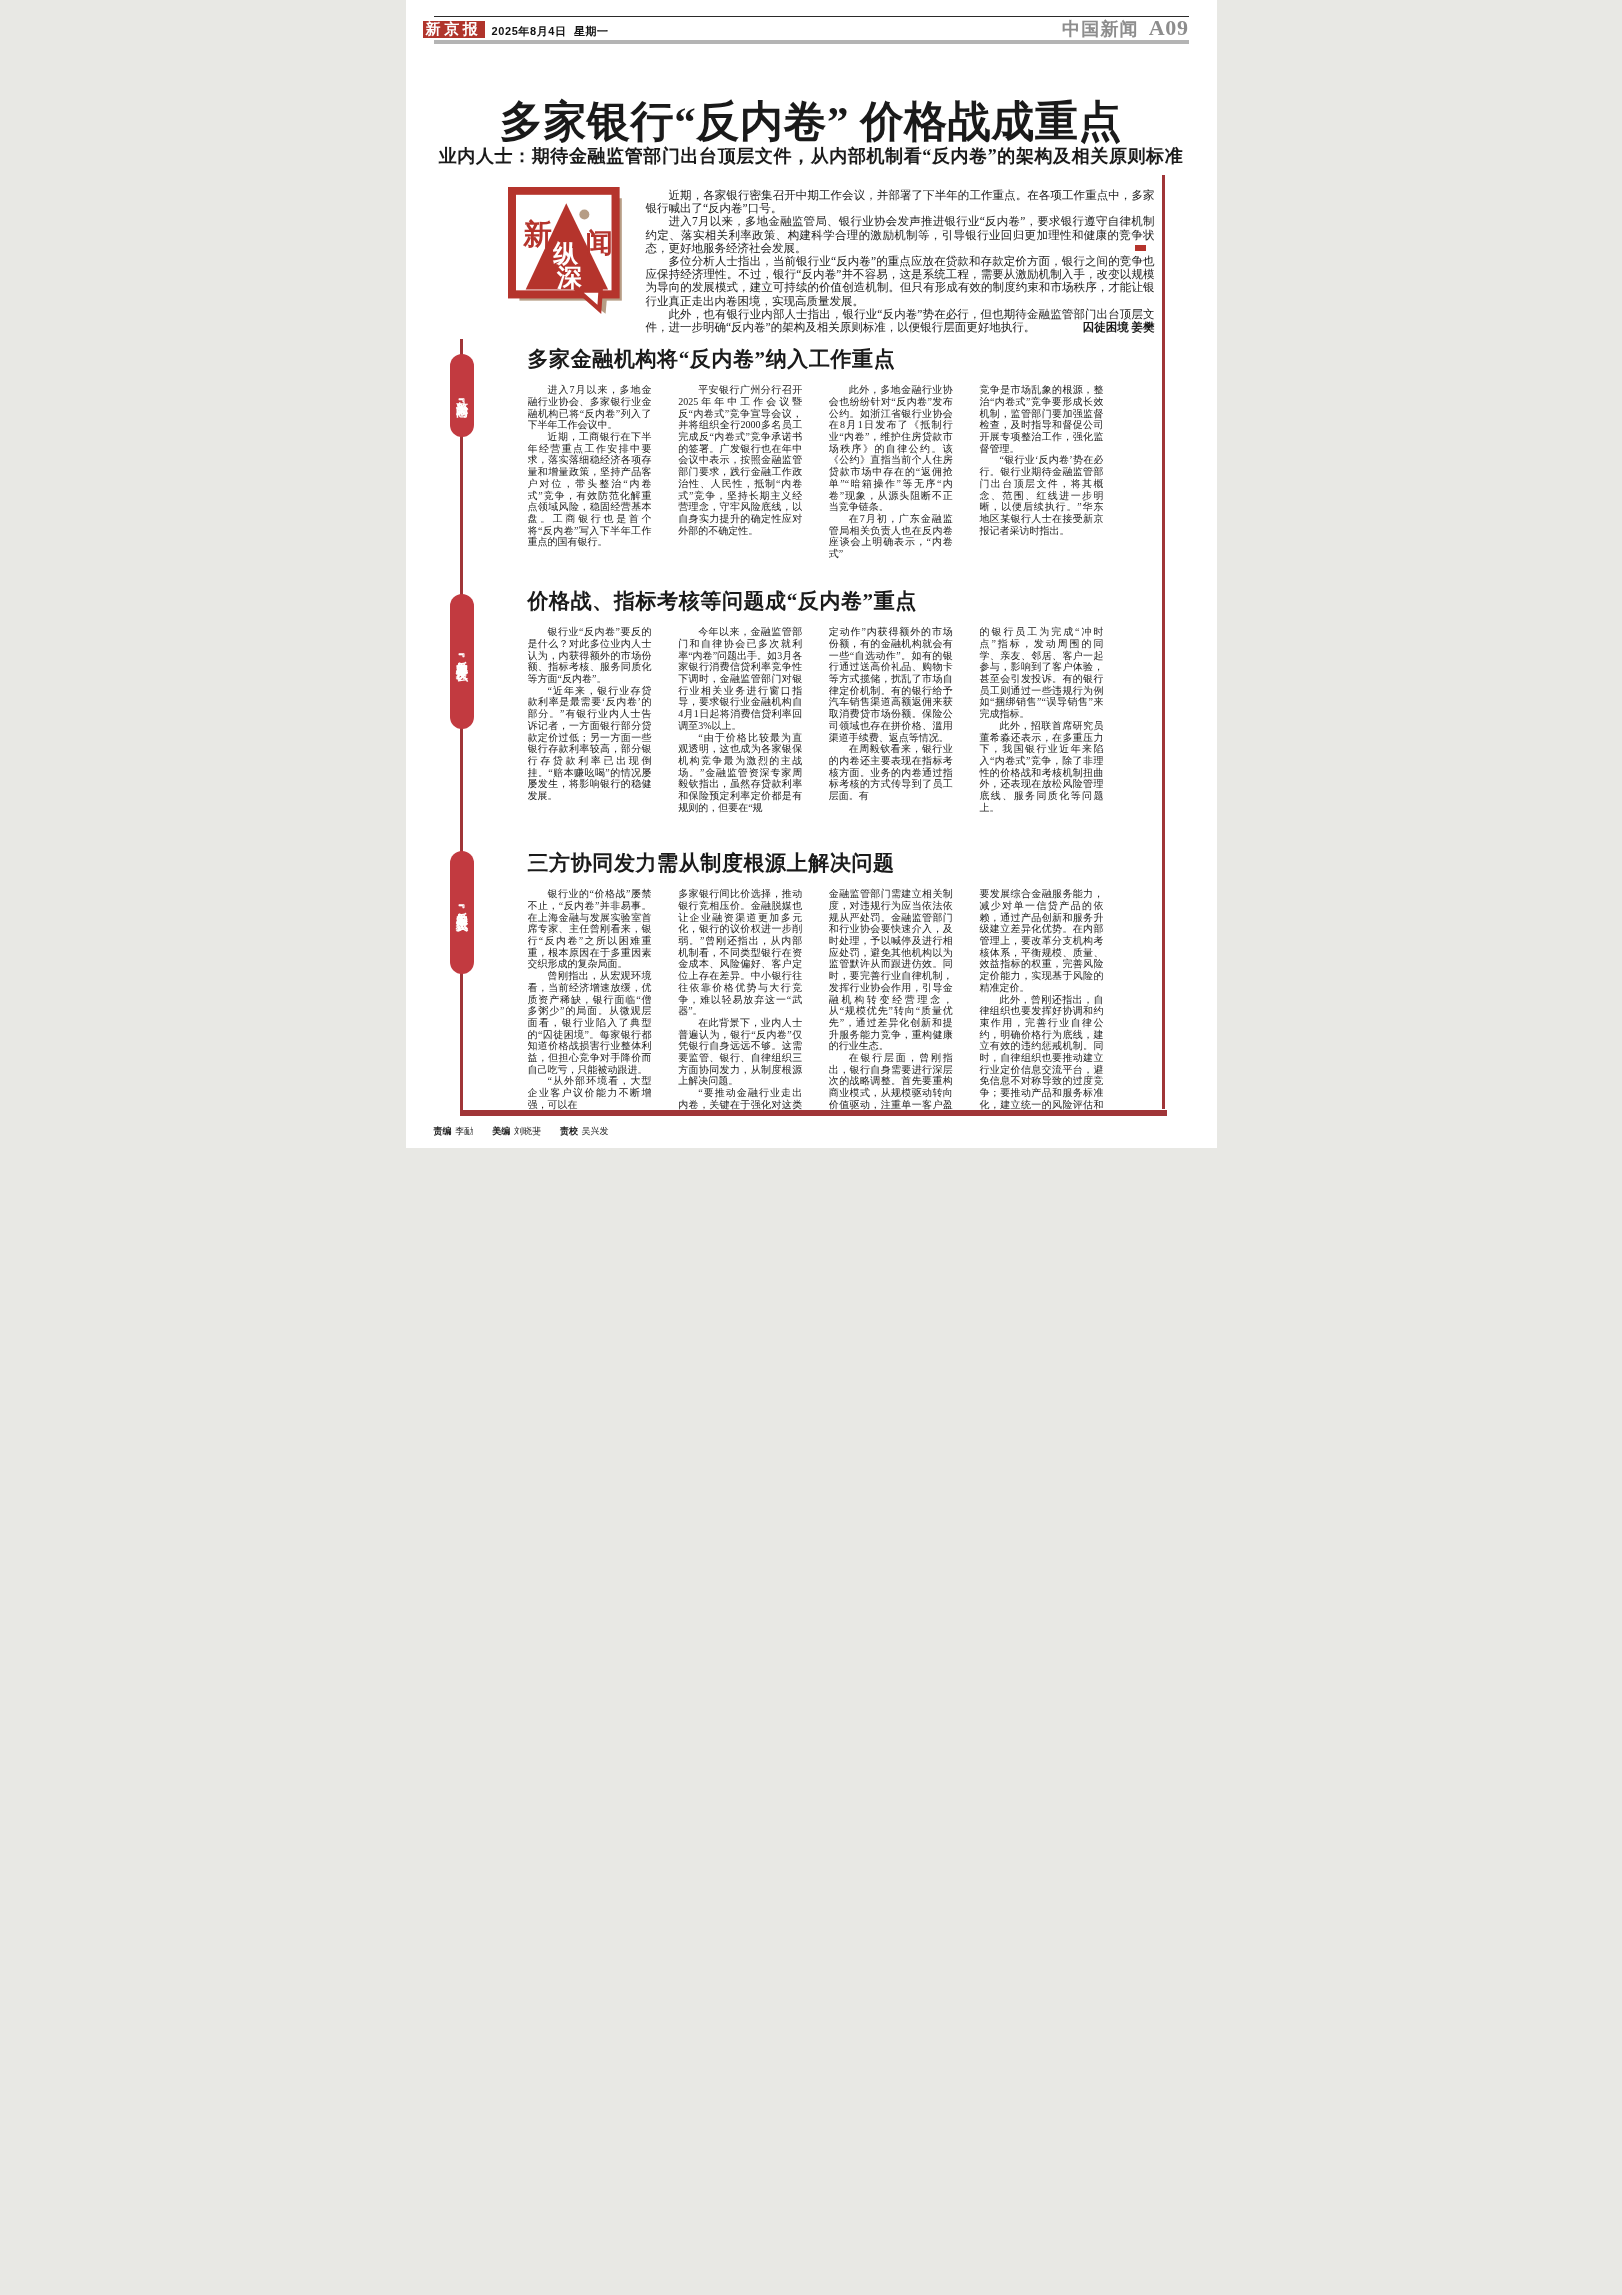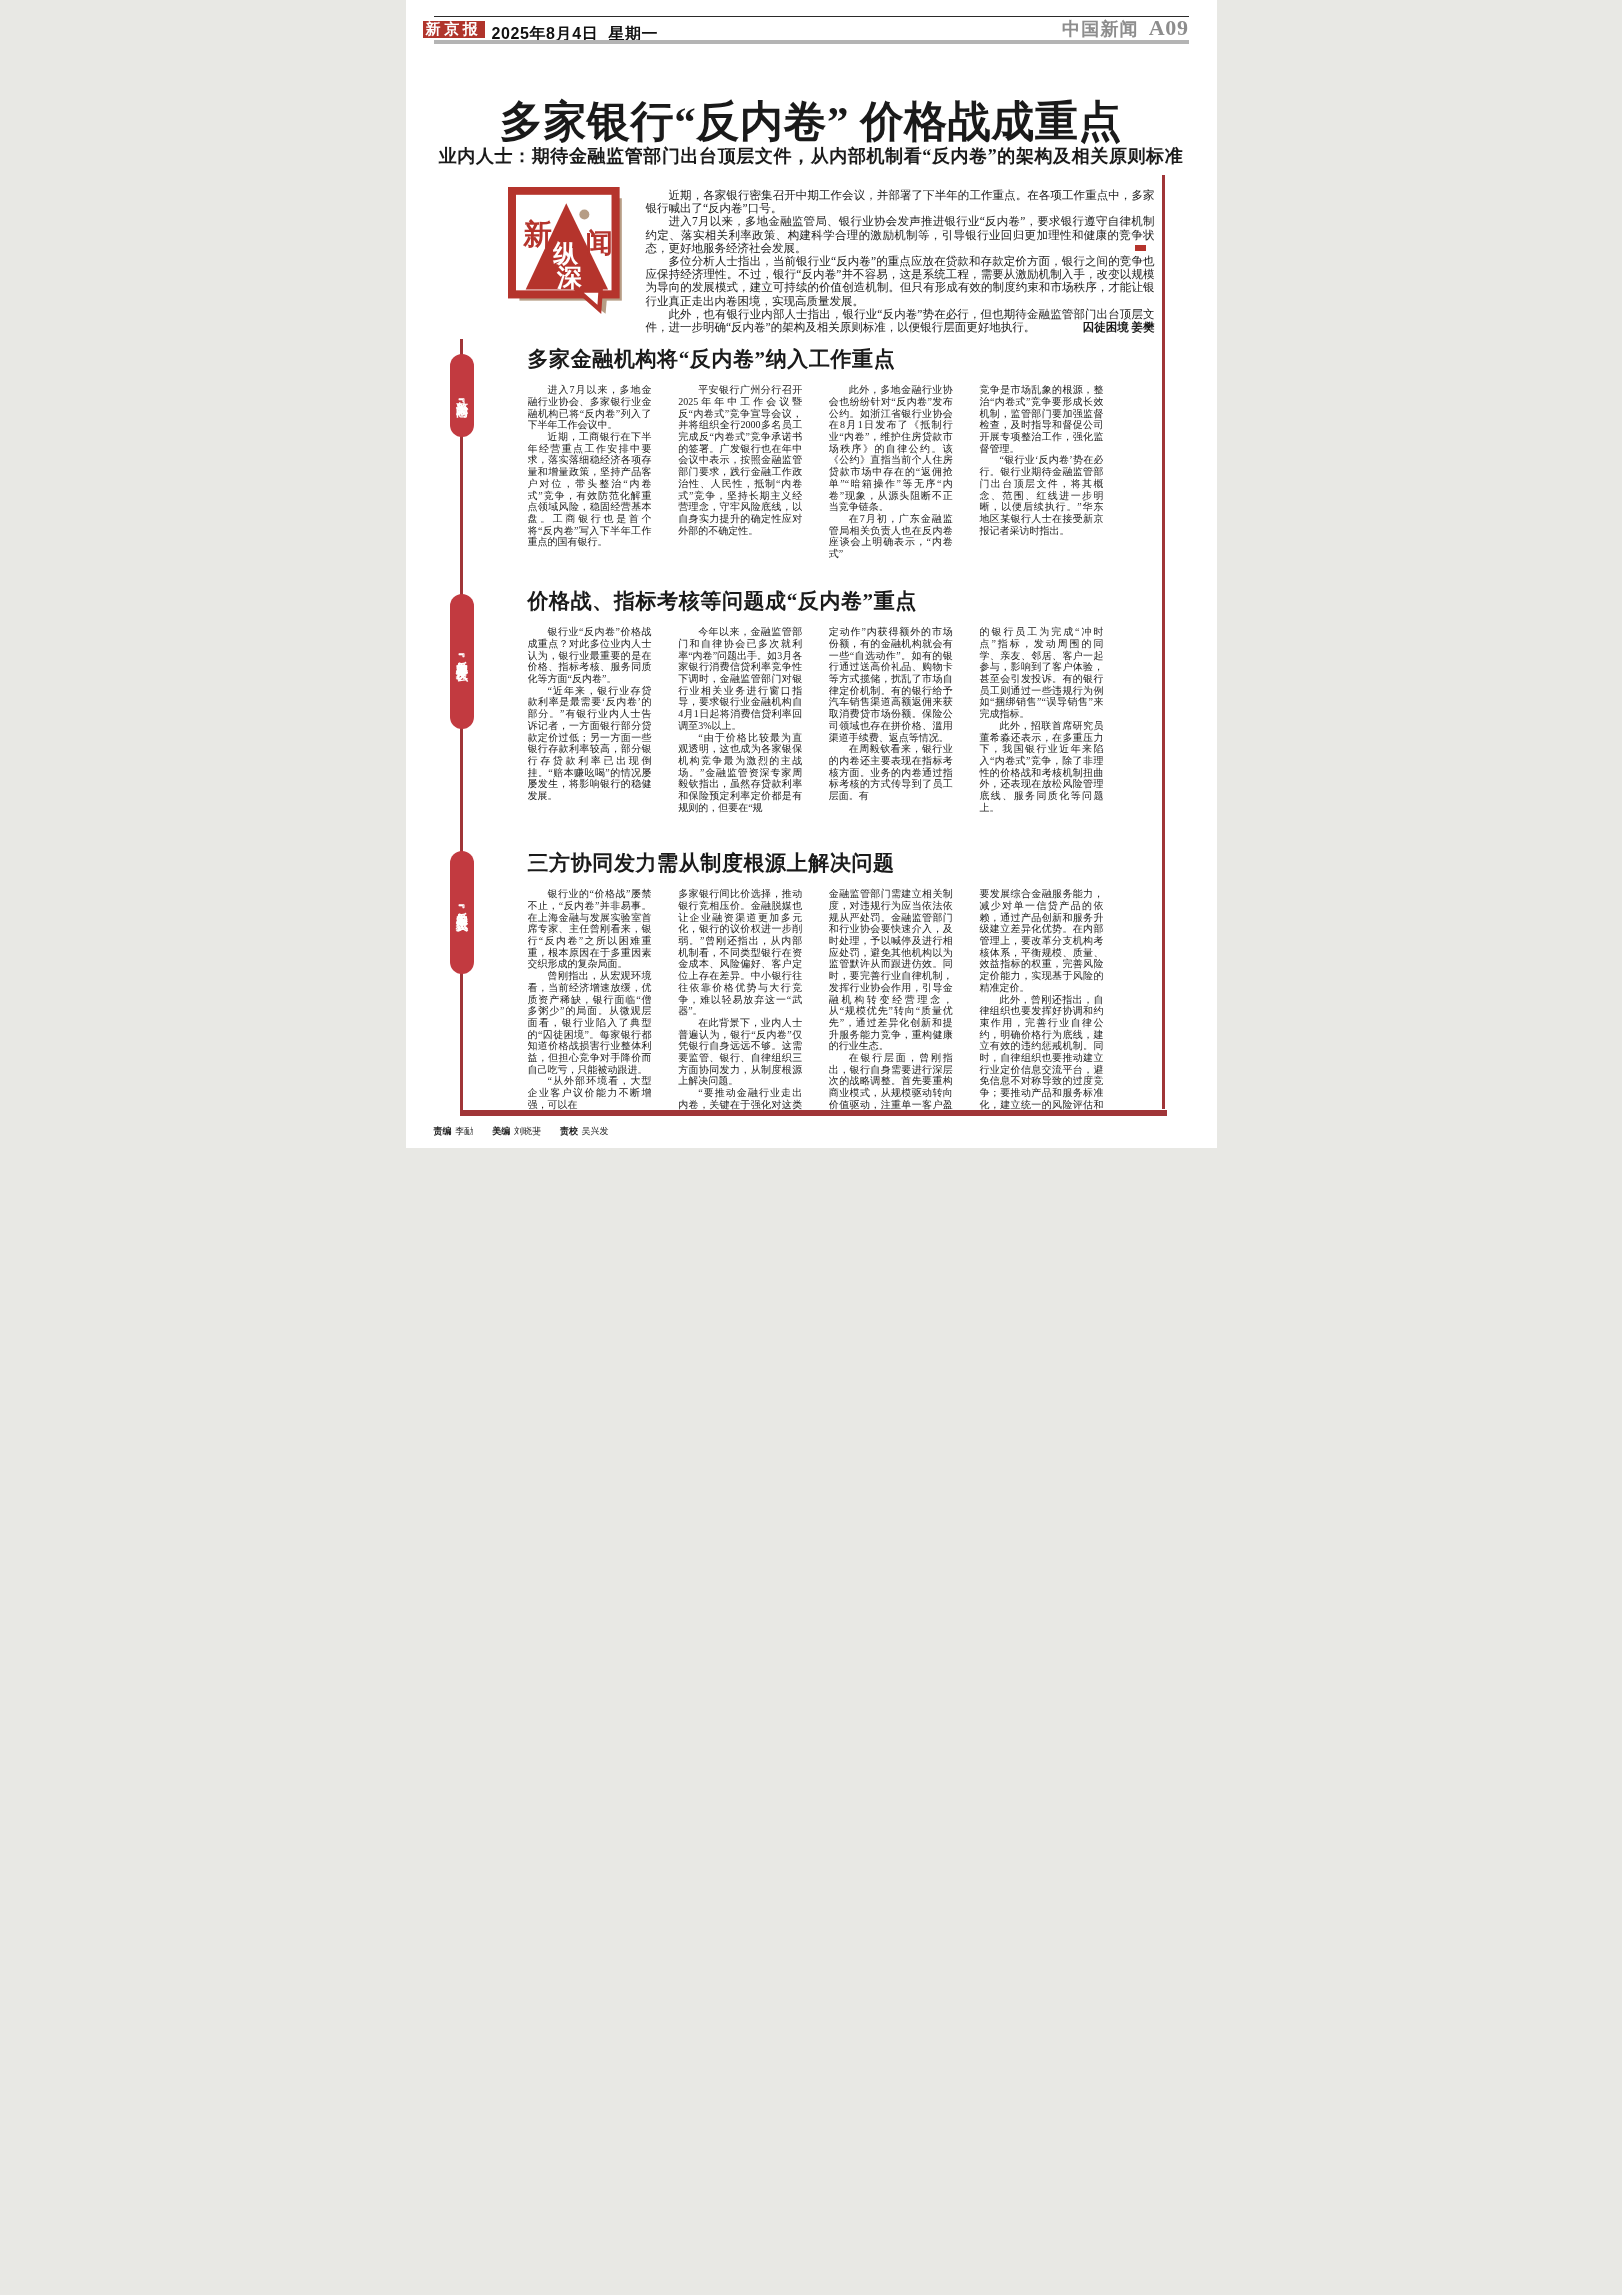--- a/index.html
+++ b/index.html
@@ -3,21 +3,21 @@
 <meta charset="utf-8">
 <style>
   html,body{margin:0;padding:0;background:#e8e8e4;}
   .page{position:relative;width:811px;height:1148px;margin:0 auto;background:#ffffff;
         font-family:"Liberation Serif","DejaVu Serif",serif;color:#1a1a1a;overflow:hidden;}
   
   .top-rule{position:absolute;top:15.6px;left:28px;width:755px;height:1.2px;background:#2a2a2a;}
   .logo{position:absolute;top:20.6px;left:17px;width:62px;height:17px;background:#b0342b;color:#fff;
         display:flex;align-items:center;justify-content:center;font-weight:bold;font-size:15px;letter-spacing:3.7px;}
   .dateline{position:absolute;top:24px;left:86px;font-family:"Liberation Sans","DejaVu Sans",sans-serif;
-        font-weight:bold;font-size:16px;color:#111;letter-spacing:0.6px;}
+        font-weight:bold;font-size:11px;color:#111;letter-spacing:0.6px;}
   .mast-right{position:absolute;top:15px;right:28px;display:flex;align-items:baseline;gap:10px;color:#8d8d8d;}
   .sect-label{font-family:"Liberation Sans","DejaVu Sans",sans-serif;font-weight:900;font-size:18px;letter-spacing:1.2px;}
   .page-no{font-weight:bold;font-size:22px;letter-spacing:0.6px;}
   .gray-bar{position:absolute;top:40px;left:28px;width:755px;height:4.4px;background:#b4b4b4;}
   
   .headline{position:absolute;top:69px;left:12.5px;width:786px;text-align:center;
         font-size:43px;font-weight:900;line-height:1.1;letter-spacing:0.6px;white-space:nowrap;}
   .subheadline{position:absolute;top:129px;left:12.5px;width:786px;text-align:center;
         font-size:18px;font-weight:bold;letter-spacing:0.6px;white-space:nowrap;}
   
@@ -126,21 +126,21 @@
           <div class="col">
             <p class="cont">竞争是市场乱象的根源，整治“内卷式”竞争要形成长效机制，监管部门要加强监督检查，及时指导和督促公司开展专项整治工作，强化监督管理。</p>
             <p>“银行业‘反内卷’势在必行。银行业期待金融监管部门出台顶层文件，将其概念、范围、红线进一步明晰，以便后续执行。”华东地区某银行人士在接受新京报记者采访时指出。</p>
           </div>
         </div>
       </div>
       <div class="section sec-1">
         <h3 class="sec-heading">价格战、指标考核等问题成“反内卷”重点</h3>
         <div class="cols">
           <div class="col">
-            <p>银行业“反内卷”价格战成重点？对此多位业内人士认为，银行业最重要的是在价格、指标考核、服务同质化等方面“反内卷”。</p>
+            <p>银行业“反内卷”要反的是什么？对此多位业内人士认为，内获得额外的市场份额、指标考核、服务同质化等方面“反内卷”。</p>
             <p>“近年来，银行业存贷款利率是最需要‘反内卷’的部分。”有银行业内人士告诉记者，一方面银行部分贷款定价过低；另一方面一些银行存款利率较高，部分银行存贷款利率已出现倒挂。“赔本赚吆喝”的情况屡屡发生，将影响银行的稳健发展。</p>
           </div>
           <div class="col">
             <p>今年以来，金融监管部门和自律协会已多次就利率“内卷”问题出手。如3月各家银行消费信贷利率竞争性下调时，金融监管部门对银行业相关业务进行窗口指导，要求银行业金融机构自4月1日起将消费信贷利率回调至3%以上。</p>
             <p>“由于价格比较最为直观透明，这也成为各家银保机构竞争最为激烈的主战场。”金融监管资深专家周毅钦指出，虽然存贷款利率和保险预定利率定价都是有规则的，但要在“规</p>
           </div>
           <div class="col">
             <p class="cont">定动作”内获得额外的市场份额，有的金融机构就会有一些“自选动作”。如有的银行通过送高价礼品、购物卡等方式揽储，扰乱了市场自律定价机制。有的银行给予汽车销售渠道高额返佣来获取消费贷市场份额。保险公司领域也存在拼价格、滥用渠道手续费、返点等情况。</p>
             <p>在周毅钦看来，银行业的内卷还主要表现在指标考核方面。业务的内卷通过指标考核的方式传导到了员工层面。有</p>
           </div>

